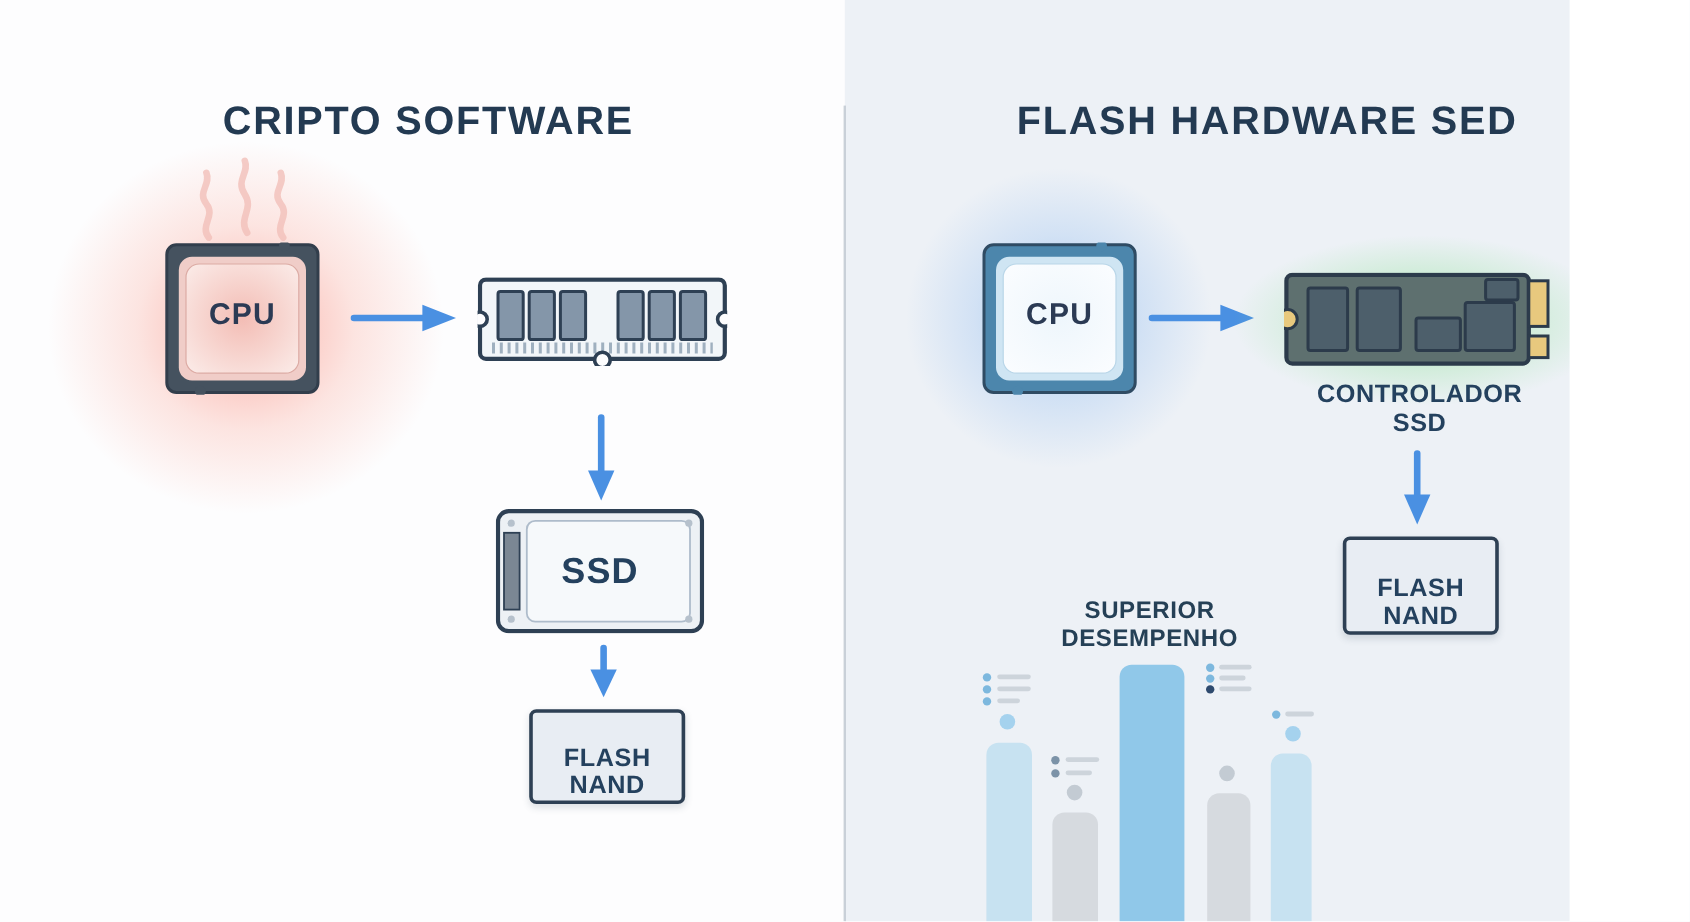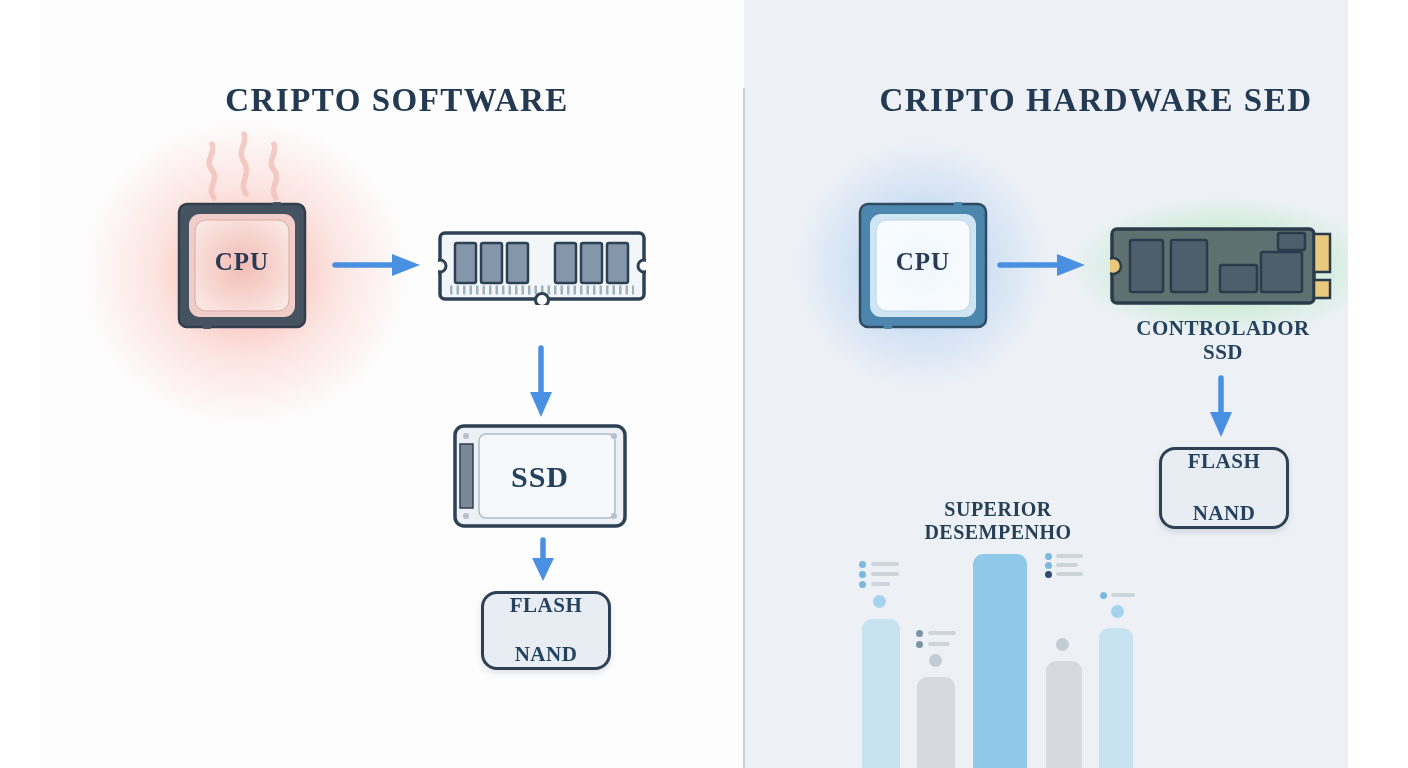--- a/index.html
+++ b/index.html
@@ -1,31 +1,31 @@
 <!DOCTYPE html>
 <html><head>
 <meta charset="utf-8">
 <style>
   html,body{margin:0;padding:0;background:#ffffff;}
   .canvas{
     position:relative;width:1308px;height:768px;overflow:hidden;
-    font-family:Liberation Serif, serif;background:#fdfdfe;margin-left:40px;
+    font-family:Liberation Sans, sans-serif;background:#fdfdfe;
   }
   .abs{position:absolute;}
   .right-bg{left:704px;top:0;width:704px;height:768px;background:#edf1f6;}
   .divider{left:703px;top:88px;width:2px;height:680px;background:#c9d0d8;}
   .panel-title{
     font-weight:bold;font-size:33px;letter-spacing:1.5px;color:#233a52;
     text-align:center;white-space:nowrap;
   }
   .comp-label{font-weight:bold;text-align:center;color:#264257;}
   .flash-box{
-    background:#e8edf3;border:3px solid #2e4054;border-radius:16px;
+    background:#e8edf3;border:3px solid #2e4054;border-radius:6px;
     box-shadow:0 3px 6px rgba(50,70,90,.15);
-    display:flex;flex-direction:column;justify-content:space-between;align-items:center;
+    display:flex;flex-direction:column;justify-content:flex-end;align-items:center;
   }
   .flash-box span{display:block;font-weight:bold;font-size:21px;line-height:1.12;color:#24415e;letter-spacing:.5px;}
   .glow{border-radius:50%;pointer-events:none;}
   .glow-red{background:radial-gradient(closest-side,rgba(248,96,76,.50),rgba(250,140,120,.22) 55%,rgba(255,255,255,0));}
   .glow-blue{background:radial-gradient(closest-side,rgba(96,162,235,.55),rgba(130,180,240,.25) 55%,rgba(255,255,255,0));}
   .glow-green{background:radial-gradient(closest-side,rgba(105,214,128,.60),rgba(140,225,150,.28) 58%,rgba(255,255,255,0));}
   .cpu-label{font-weight:bold;font-size:25px;letter-spacing:1px;color:#2b3a54;text-align:center;}
   .ssd-label{font-weight:bold;font-size:30px;letter-spacing:1px;color:#24415e;text-align:center;}
   .small-cap{font-weight:bold;font-size:21px;line-height:1.14;color:#24415e;text-align:center;letter-spacing:.5px;}
   .chart-cap{font-weight:bold;font-size:20px;line-height:1.15;color:#254056;text-align:center;letter-spacing:.5px;}
@@ -116,21 +116,21 @@
   <svg class="abs" style="left:489px;top:536px;" width="28" height="48" viewBox="0 0 28 48">
     <line x1="14" y1="4" x2="14" y2="24" stroke="#4a90e2" stroke-width="5.5" stroke-linecap="round"></line>
     <path d="M3 22 L14 45 L25 22 Z" fill="#4a90e2"></path>
   </svg>
 
   <div class="abs flash-box" style="left:441px;top:591px;width:124px;height:73px;">
     <span>FLASH</span>
     <span>NAND</span>
   </div>
 
-  <div class="abs panel-title" style="left:806px;top:82px;width:500px;">CRIPTO HARDWARE SED</div>
+  <div class="abs panel-title" style="left:806px;top:82px;width:500px;">FLASH HARDWARE SED</div>
 
   <div class="abs glow glow-blue" style="left:755px;top:140px;width:255px;height:250px;"></div>
   <svg class="abs" style="left:818px;top:202px;" width="130" height="127" viewBox="0 0 130 127">
     <defs>
       <radialGradient id="blueg" cx="50%" cy="50%" r="70%">
         <stop offset="0%" stop-color="#eef6fc"></stop>
           <stop offset="100%" stop-color="#fbfdff"></stop>
       </radialGradient>
     </defs>
     <rect x="2" y="2" width="126" height="123" rx="8" fill="#4c86ac" stroke="#2f4b63" stroke-width="2.5"></rect>

